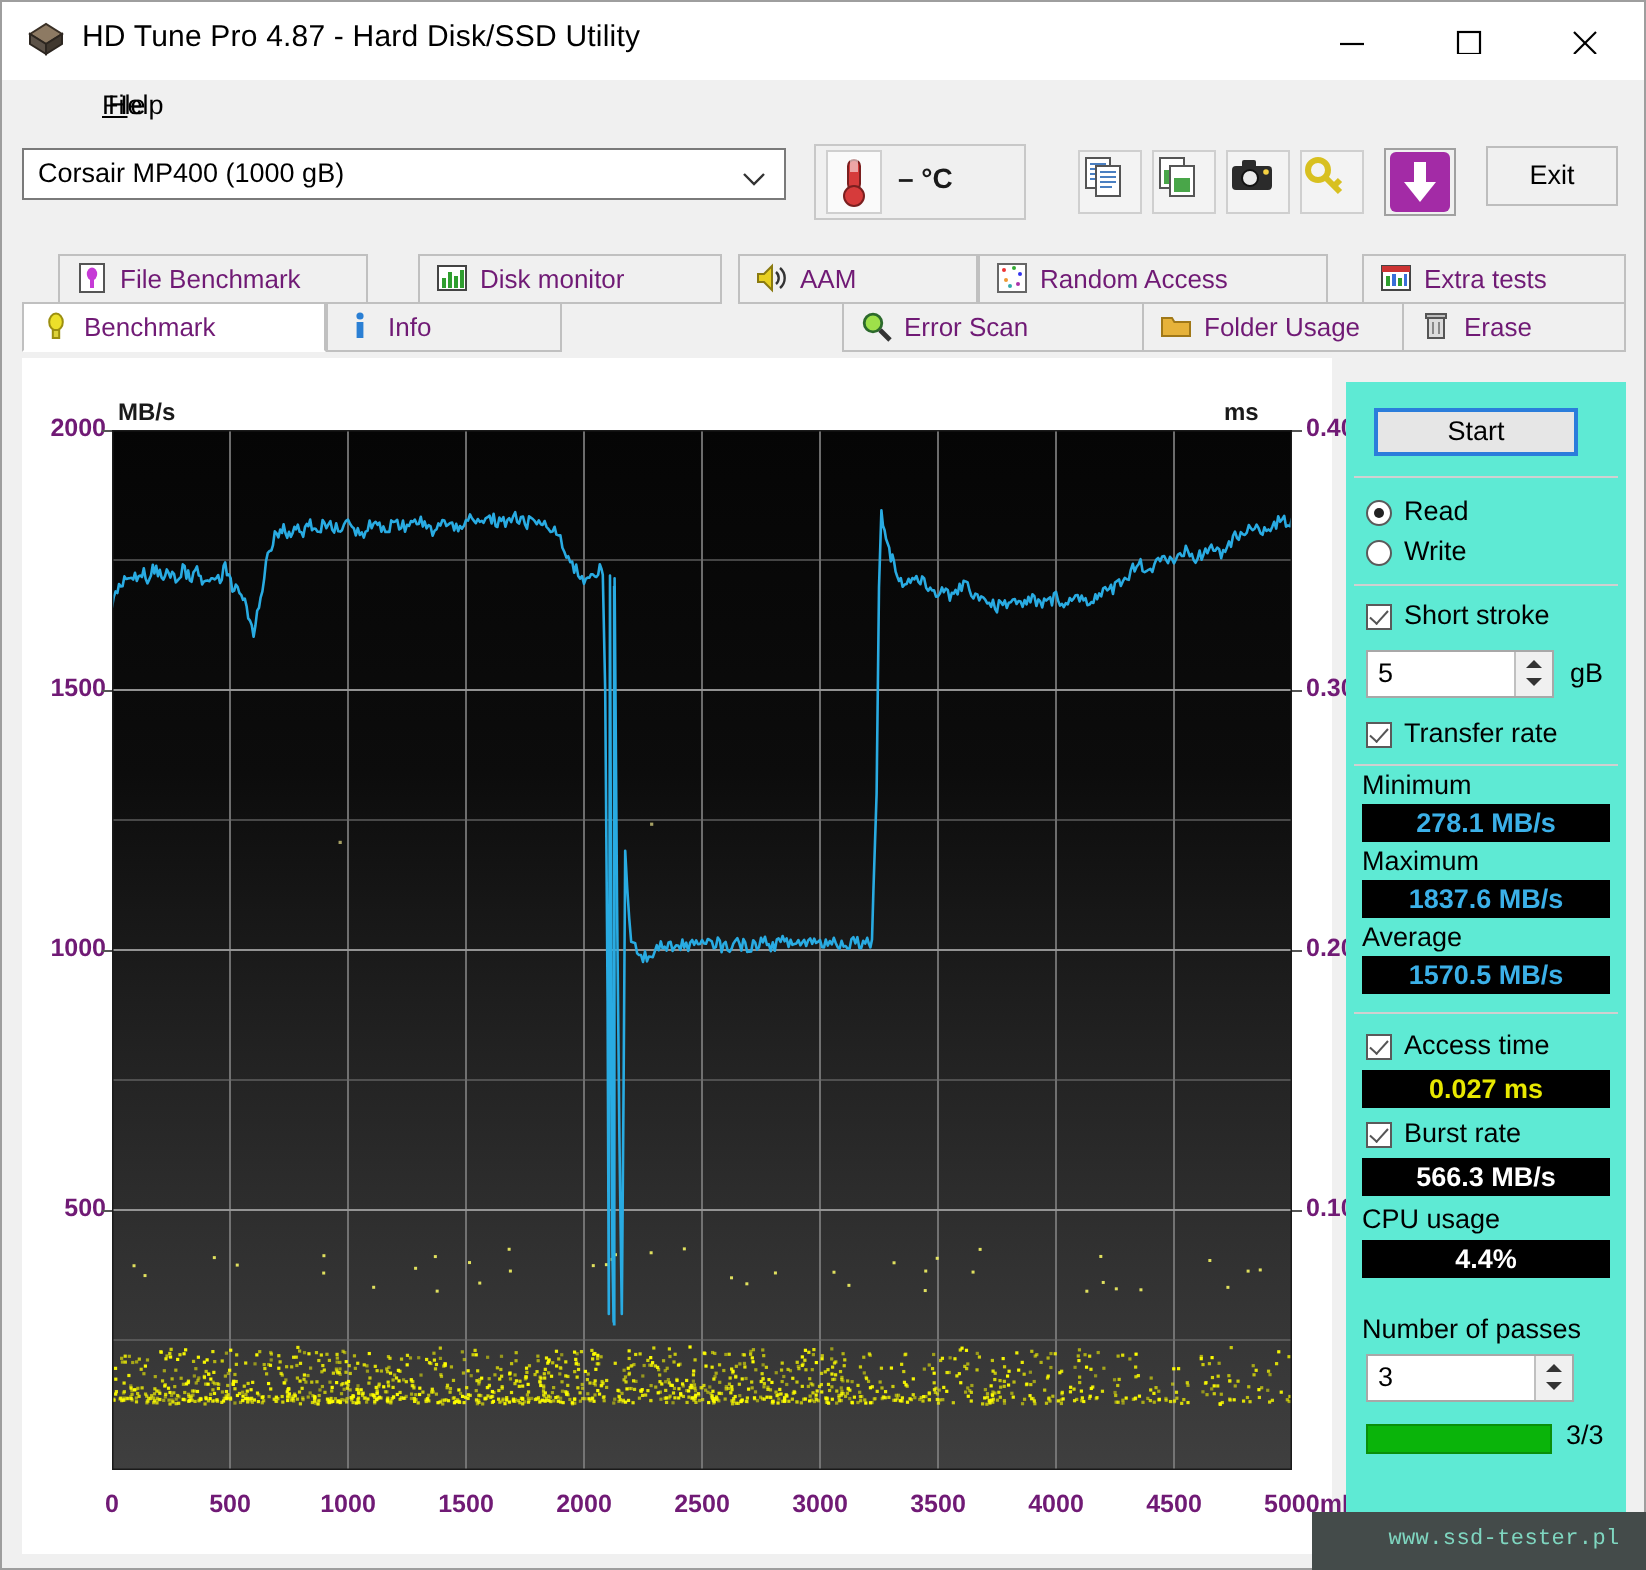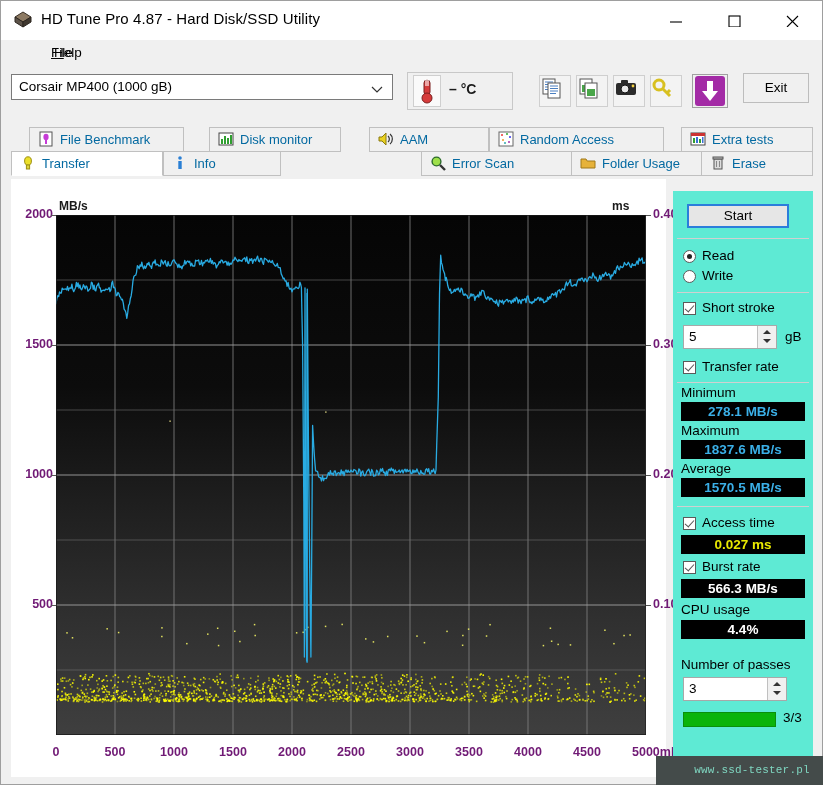--- a/index.html
+++ b/index.html
@@ -51,21 +51,21 @@
       line-height:28px;cursor:default;}
 
   
   .tabstrip{position:absolute;left:10px;top:126px;width:802px;height:49px;}
   .tabrow{position:absolute;left:0;width:802px;height:25px;}
   #tabrow-top{top:0;}
   #tabrow-bot{top:24px;}
   .tab{position:absolute;top:0;height:25px;box-sizing:border-box;
        border:1px solid #c0c0c0;background:#f0f0f0;cursor:default;}
   .tab.active{background:#ffffff;border-bottom-color:#ffffff;}
-  .tab .tlabel{position:absolute;left:30px;top:4px;font-size:13px;color:#0369a1;white-space:nowrap;}
+  .tab .tlabel{position:absolute;left:30px;top:4px;font-size:13px;color:#701a75;white-space:nowrap;}
   .tab .ticon{position:absolute;left:8px;top:3px;width:18px;height:18px;}
 
   
   .chartwrap{position:absolute;left:10px;top:178px;width:655px;height:598px;background:#fff;}
   #plot{position:absolute;left:45px;top:36px;}
   .axlabel{position:absolute;font-size:12.5px;color:#701a75;font-weight:bold;}
   .ylab{text-align:right;width:42px;}
   .rylab{text-align:left;width:42px;}
   .xlab{text-align:center;width:60px;}
   .unitlab{position:absolute;font-size:12px;color:#1a1a1a;font-weight:bold;}
@@ -219,21 +219,21 @@
   <div class="tabstrip">
     <div class="tabrow" id="tabrow-top">
         <div class="tab" style="left: 18px; width: 155px;">
           <span class="ticon"><svg width="16" height="16" viewBox="0 0 16 16">
               <rect x="2" y="1" width="12" height="14" fill="#fff" stroke="#555"></rect>
               <ellipse cx="8" cy="6" rx="2.6" ry="3.2" fill="#c63bd6"></ellipse>
               <rect x="7" y="9" width="2" height="4" fill="#c63bd6"></rect>
             </svg></span>
           <span class="tlabel">File Benchmark</span>
         </div>
-        <div class="tab" style="left: 198px; width: 132px; padding-left: 23px;">
+        <div class="tab" style="left: 198px; width: 152px; padding-left: 23px;">
           <span class="ticon"><svg width="16" height="16" viewBox="0 0 16 16">
               <rect x="1" y="2" width="14" height="12" fill="#fff" stroke="#444"></rect>
               <rect x="3" y="8" width="2" height="5" fill="#2f9e2f"></rect>
               <rect x="6" y="5" width="2" height="8" fill="#2f9e2f"></rect>
               <rect x="9" y="7" width="2" height="6" fill="#2f9e2f"></rect>
               <rect x="12" y="4" width="2" height="9" fill="#2f9e2f"></rect>
             </svg></span>
           <span class="tlabel">Disk monitor</span>
         </div>
         <div class="tab" style="left: 358px; width: 120px;">
@@ -267,21 +267,21 @@
             </svg></span>
           <span class="tlabel">Extra tests</span>
         </div>
       </div>
     <div class="tabrow" id="tabrow-bot">
         <div class="tab active" style="left: 0px; width: 152px;">
           <span class="ticon"><svg width="16" height="16" viewBox="0 0 16 16">
               <ellipse cx="8" cy="6" rx="3.4" ry="4.2" fill="#ece02a" stroke="#9c8f10"></ellipse>
               <rect x="6.4" y="10" width="3.2" height="4" fill="#ddd23a" stroke="#9c8f10"></rect>
             </svg></span>
-          <span class="tlabel">Transfer</span>
+          <span class="tlabel">Benchmark</span>
         </div>
         <div class="tab" style="left: 152px; width: 118px;">
           <span class="ticon"><svg width="16" height="16" viewBox="0 0 16 16">
               <circle cx="8" cy="3" r="1.8" fill="#2a7fd4"></circle>
               <rect x="6.3" y="6" width="3.4" height="8" fill="#2a7fd4"></rect>
             </svg></span>
           <span class="tlabel">Info</span>
         </div>
         <div class="tab" style="left: 410px; width: 164px;">
           <span class="ticon"><svg width="16" height="16" viewBox="0 0 16 16">

